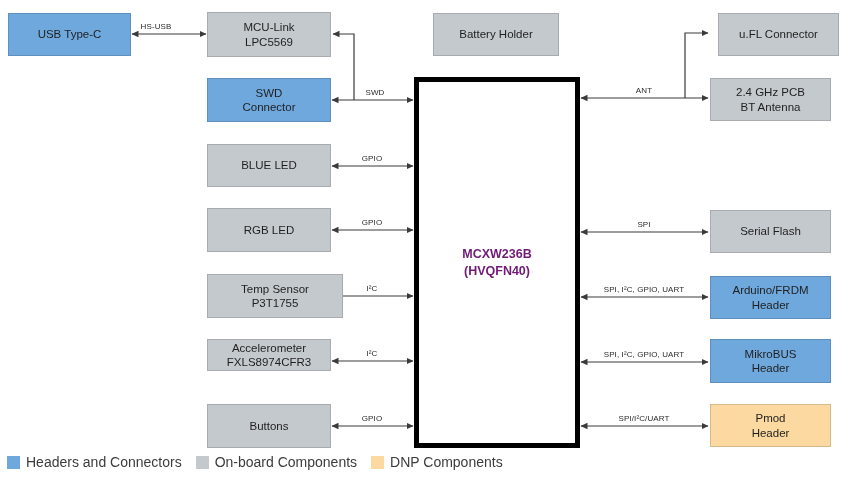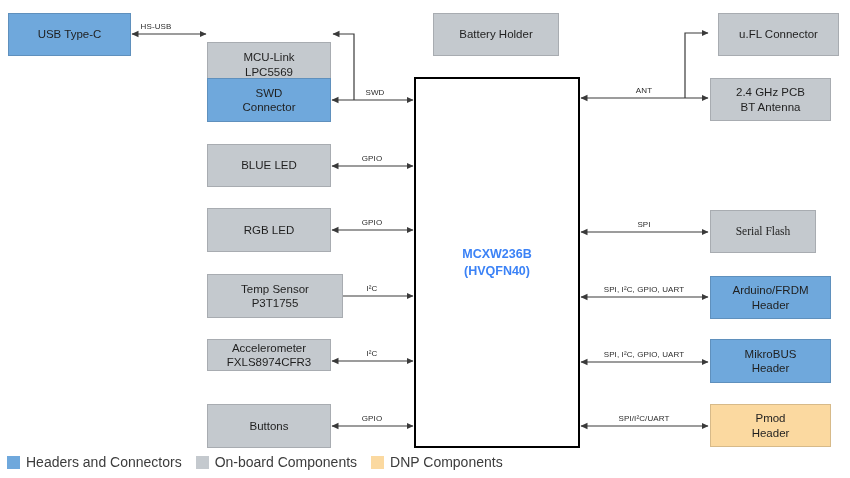--- a/index.html
+++ b/index.html
@@ -10,48 +10,48 @@
   .node{
     position:absolute;display:flex;align-items:center;justify-content:center;
     text-align:center;font-size:11.5px;line-height:1.25;color:#1f1f1f;
     white-space:pre-line;border:1px solid rgba(0,0,0,0.14);box-sizing:border-box;
   }
   .cat-headers{background:#6FA8DC;}
   .cat-onboard{background:#C4C9CE;}
   .cat-dnp{background:#FBD9A0;}
   .chip{
     position:absolute;left:414px;top:77px;width:166px;height:371px;
-    background:#ffffff;border:2px solid #000000;box-sizing:border-box;
+    background:#ffffff;border:5px solid #000000;box-sizing:border-box;
     display:flex;align-items:center;justify-content:center;text-align:center;
-    font-size:12.5px;font-weight:bold;color:#3b82f6;white-space:pre-line;line-height:1.3;
+    font-size:12.5px;font-weight:bold;color:#701a75;white-space:pre-line;line-height:1.3;
   }
   .buslabel{
     position:absolute;transform:translateX(-50%);
     font-size:8px;color:#2b2b2b;white-space:nowrap;letter-spacing:0.1px;
   }
   svg.wires{position:absolute;left:0;top:0;}
   #legend{
     position:absolute;left:7px;top:454px;display:flex;align-items:center;
     font-size:14px;color:#3c3c3c;
   }
   .legend-item{display:flex;align-items:center;margin-right:14px;}
   .swatch{width:13px;height:13px;margin-right:6px;display:inline-block;}
   
   #n-usb{left:8px;top:13px;width:123px;height:43px;}
-  #n-mculink{left:207px;top:12px;width:124px;height:45px;margin-top:30px;}
+  #n-mculink{left:207px;top:12px;width:124px;height:45px;}
   #n-swd{left:207px;top:78px;width:124px;height:44px;}
   #n-blueled{left:207px;top:144px;width:124px;height:43px;}
   #n-rgbled{left:207px;top:208px;width:124px;height:44px;}
   #n-temp{left:207px;top:274px;width:136px;height:44px;}
   #n-accel{left:207px;top:339px;width:124px;height:32px;}
   #n-buttons{left:207px;top:404px;width:124px;height:44px;}
   #n-battery{left:433px;top:13px;width:126px;height:43px;}
   #n-ufl{left:718px;top:13px;width:121px;height:43px;}
   #n-ant{left:710px;top:78px;width:121px;height:43px;}
-  #n-flash{left:710px;top:210px;width:106px;height:43px;font-family:Liberation Serif, serif;}
+  #n-flash{left:710px;top:210px;width:121px;height:43px;}
   #n-arduino{left:710px;top:276px;width:121px;height:43px;}
   #n-mikrobus{left:710px;top:339px;width:121px;height:44px;}
   #n-pmod{left:710px;top:404px;width:121px;height:43px;}
 </style>
 </head>
 <body>
 
 <div id="stage">
 
   <svg class="wires" width="850" height="478">

